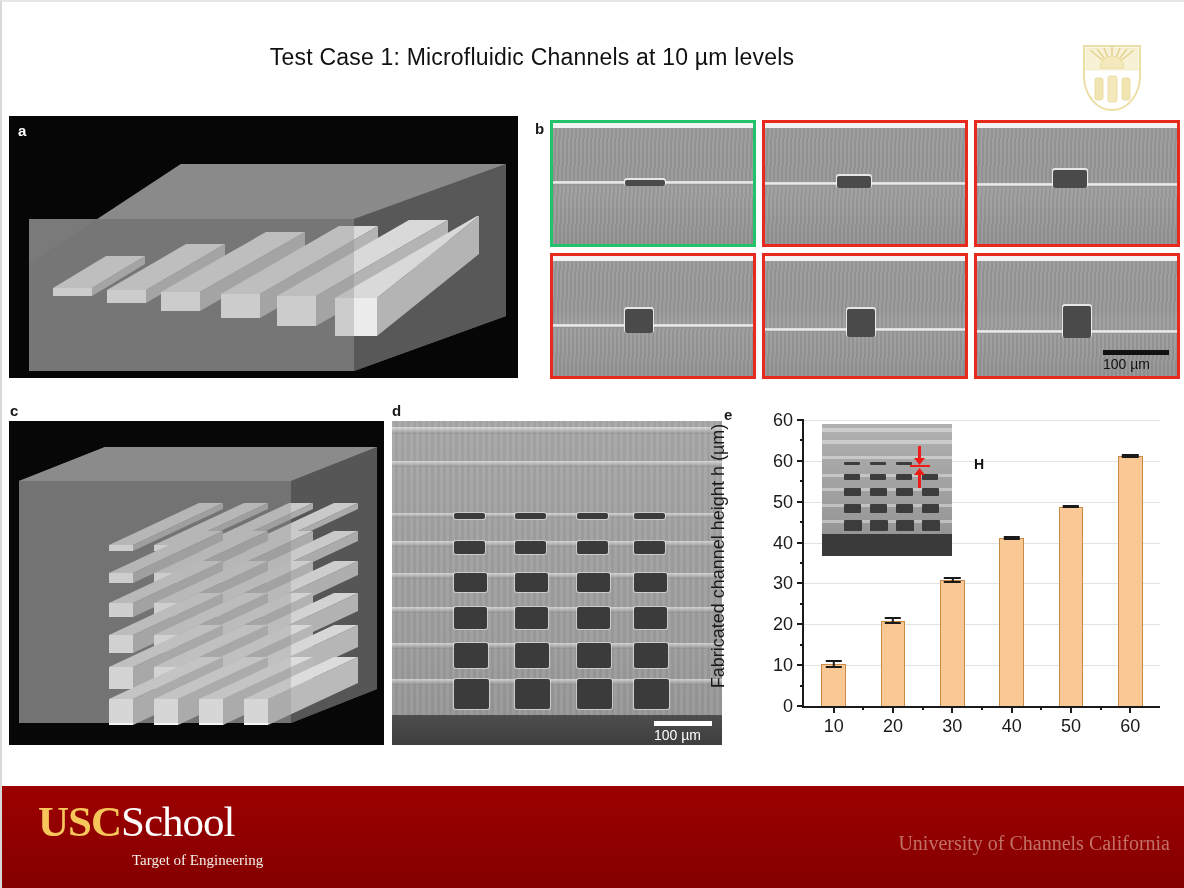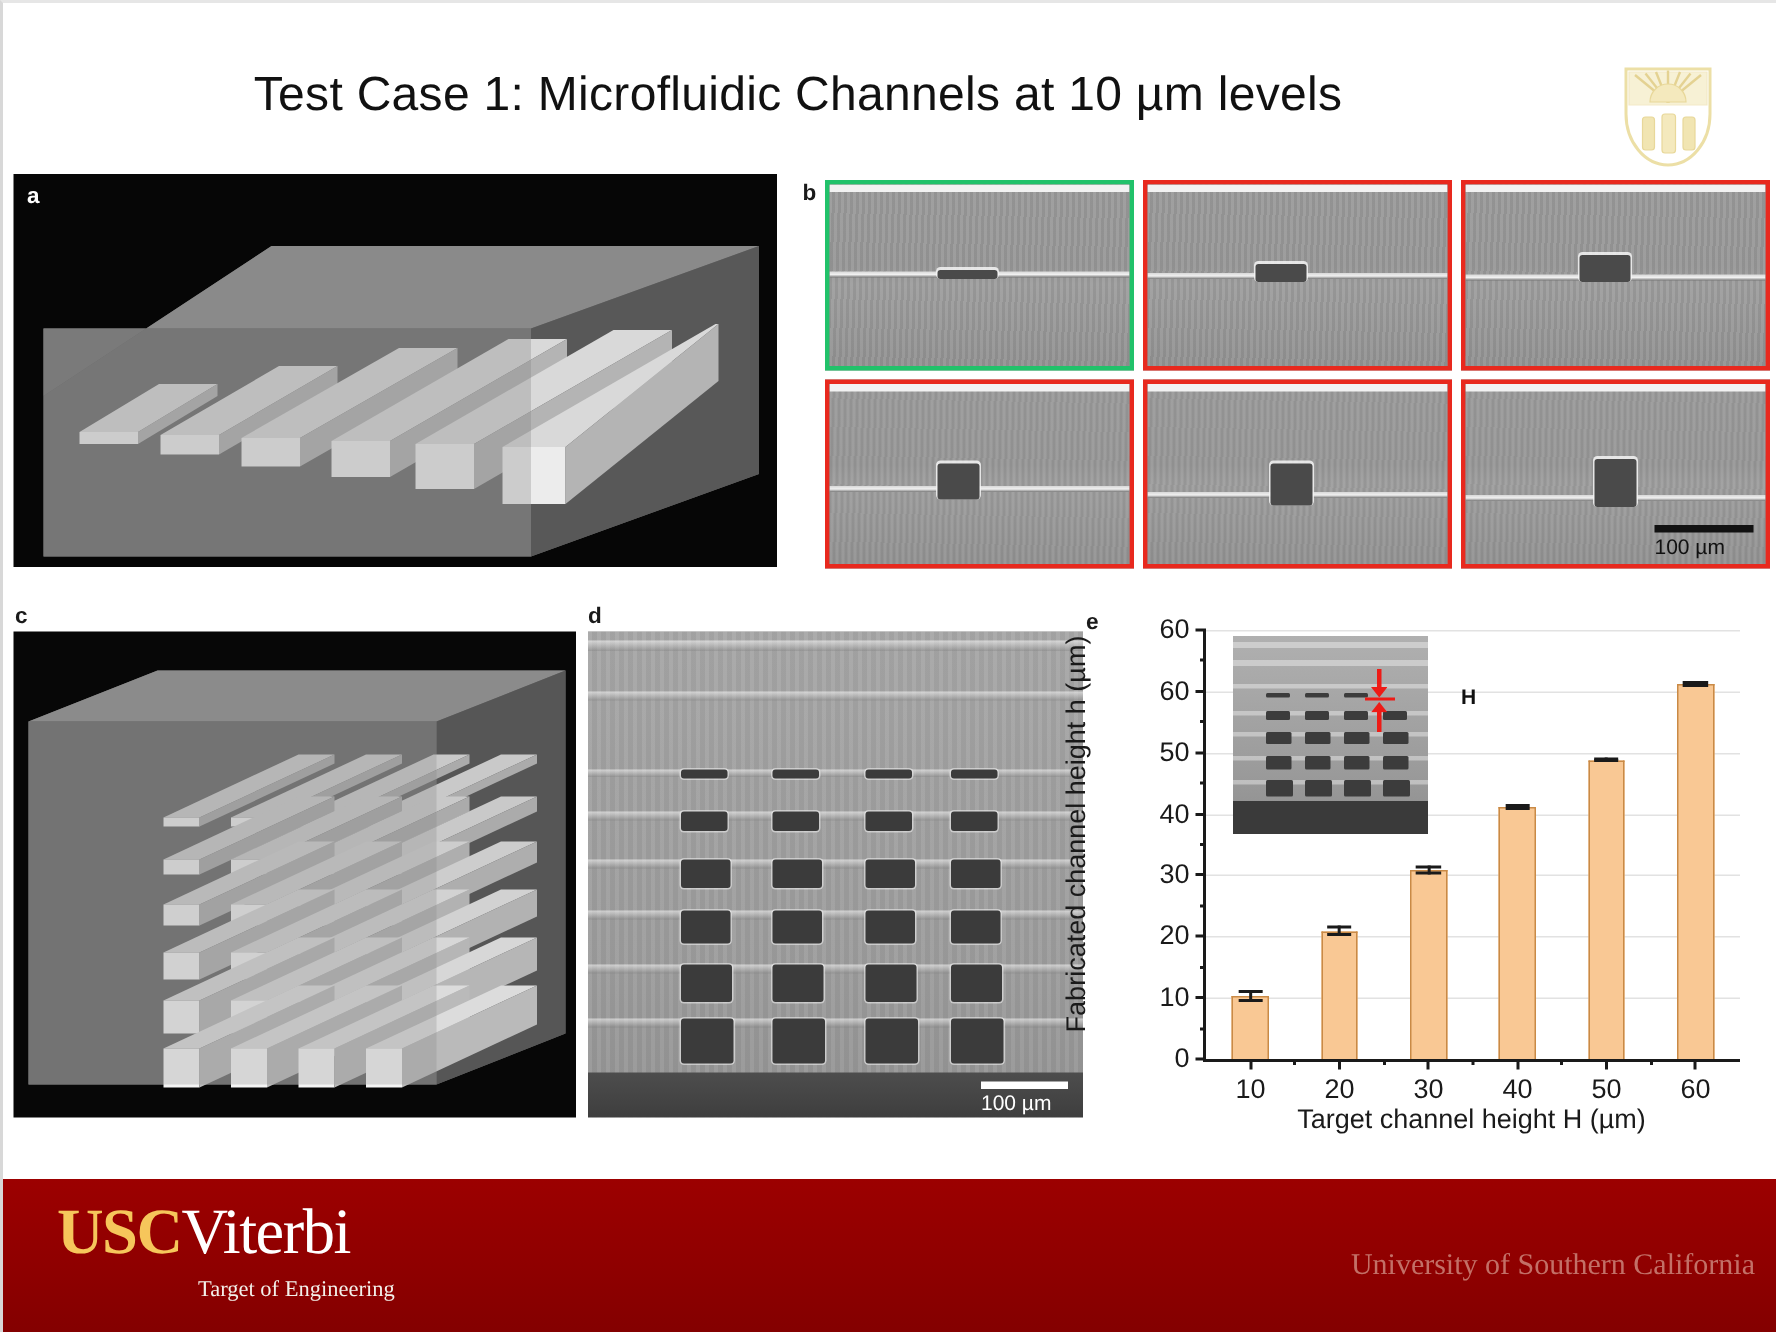--- a/index.html
+++ b/index.html
@@ -18,21 +18,21 @@
     border-left: 2px solid #d8d8d8;
     border-top: 2px solid #e6e6e6;
   }
 
   
   #title {
     position: absolute;
     left: 0; top: 42px;
     width: 1060px;
     text-align: center;
-    font-size: 32px;
+    font-size: 23px;
     font-weight: 400;
     color: #111111;
     letter-spacing: 0.2px;
     font-family: "Liberation Sans", sans-serif;
   }
 
   
   #shield {
     position: absolute;
     left: 1062px; top: 28px;
@@ -702,26 +702,25 @@
         <div class="i-base"></div>
 
         <div class="arrow-red" style="left:96px;top:22px;width:3px;height:14px;"></div>
         <div class="arrow-red" style="left:92px;top:34px;width:11px;height:7px;clip-path:polygon(50% 100%,0 0,100% 0);"></div>
         <div class="arrow-red" style="left:88px;top:41px;width:20px;height:2px;"></div>
         <div class="arrow-red" style="left:92px;top:44px;width:11px;height:7px;clip-path:polygon(50% 0,0 100%,100% 100%);"></div>
         <div class="arrow-red" style="left:96px;top:50px;width:3px;height:14px;"></div>
       </div>
       <div id="inset-H" style="left:170px;top:36px;">H</div>
     </div>
-    <div id="xlabel-title">Target channel height H (µm)</div>
   </div>
 
   <div id="footer">
     <div id="usc-logo">
       <div id="usc-word">
-        <span class="usc">USC</span><span class="viterbi">Viterbi</span>
+        <span class="usc">USC</span><span class="viterbi">School</span>
       </div>
       <div id="usc-sub">Target of Engineering</div>
     </div>
-    <div id="footer-univ">University of Southern California</div>
+    <div id="footer-univ">University of Channels California</div>
   </div>
 
 </div>
 
 </body></html>

